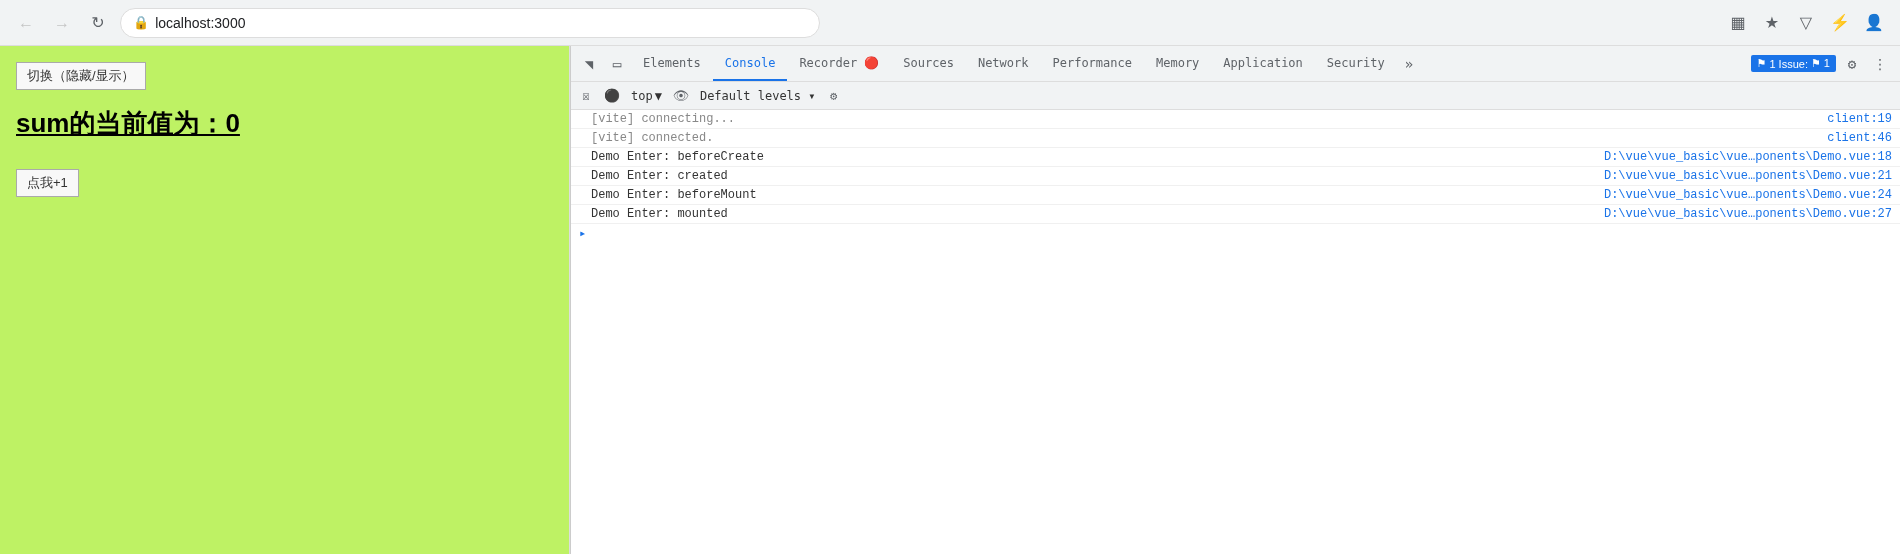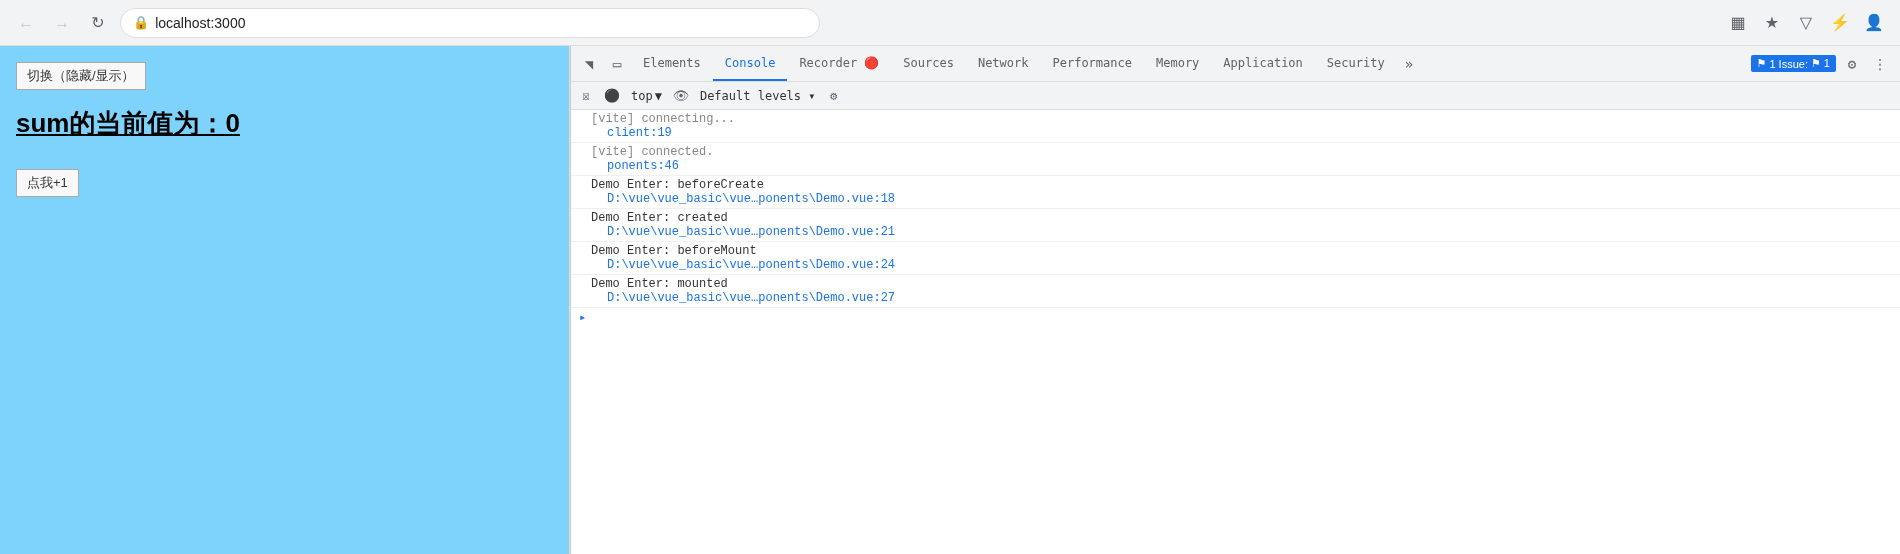--- a/index.html
+++ b/index.html
@@ -59,21 +59,21 @@
     .main-layout {
       display: flex;
       height: calc(554px - 46px);
     }
 
     
     .page-content {
       width: 570px;
       min-width: 570px;
       padding: 16px;
-      background: #7dd3fc;
+      background: #bef264;
       border-right: 1px solid #ddd;
     }
     .toggle-btn {
       border: 1px solid #aaa;
       background: #f8f8f8;
       padding: 4px 10px;
       cursor: pointer;
       font-size: 13px;
       color: #333;
     }
@@ -233,26 +233,25 @@
     .console-output {
       flex: 1;
       overflow-y: auto;
       background: #fff;
       font-size: 12px;
       font-family: 'Consolas', 'Courier New', monospace;
     }
     .console-line {
       display: flex;
       justify-content: space-between;
-      align-items: flex-start;
+      align-items: center;
       padding: 2px 8px 2px 20px;
       border-bottom: 1px solid #f0f0f0;
       min-height: 18px;
       color: #333;
-      flex-direction: column;
     }
     .console-line.gray { color: #888; }
     .console-line-text { flex: 1; }
     .console-line-source {
       color: #1a73e8;
       font-size: 12px;
       white-space: nowrap;
       cursor: pointer;
       margin-left: 16px;
     }
@@ -349,21 +348,21 @@
       <div class="console-filter-settings">⚙</div>
     </div>
 
     <div class="console-output">
       <div class="console-line gray">
         <span class="console-line-text">[vite] connecting...</span>
         <span class="console-line-source">client:19</span>
       </div>
       <div class="console-line gray">
         <span class="console-line-text">[vite] connected.</span>
-        <span class="console-line-source">ponents:46</span>
+        <span class="console-line-source">client:46</span>
       </div>
       <div class="console-line">
         <span class="console-line-text">Demo Enter:  beforeCreate</span>
         <span class="console-line-source">D:\vue\vue_basic\vue…ponents\Demo.vue:18</span>
       </div>
       <div class="console-line">
         <span class="console-line-text">Demo Enter:  created</span>
         <span class="console-line-source">D:\vue\vue_basic\vue…ponents\Demo.vue:21</span>
       </div>
       <div class="console-line">

